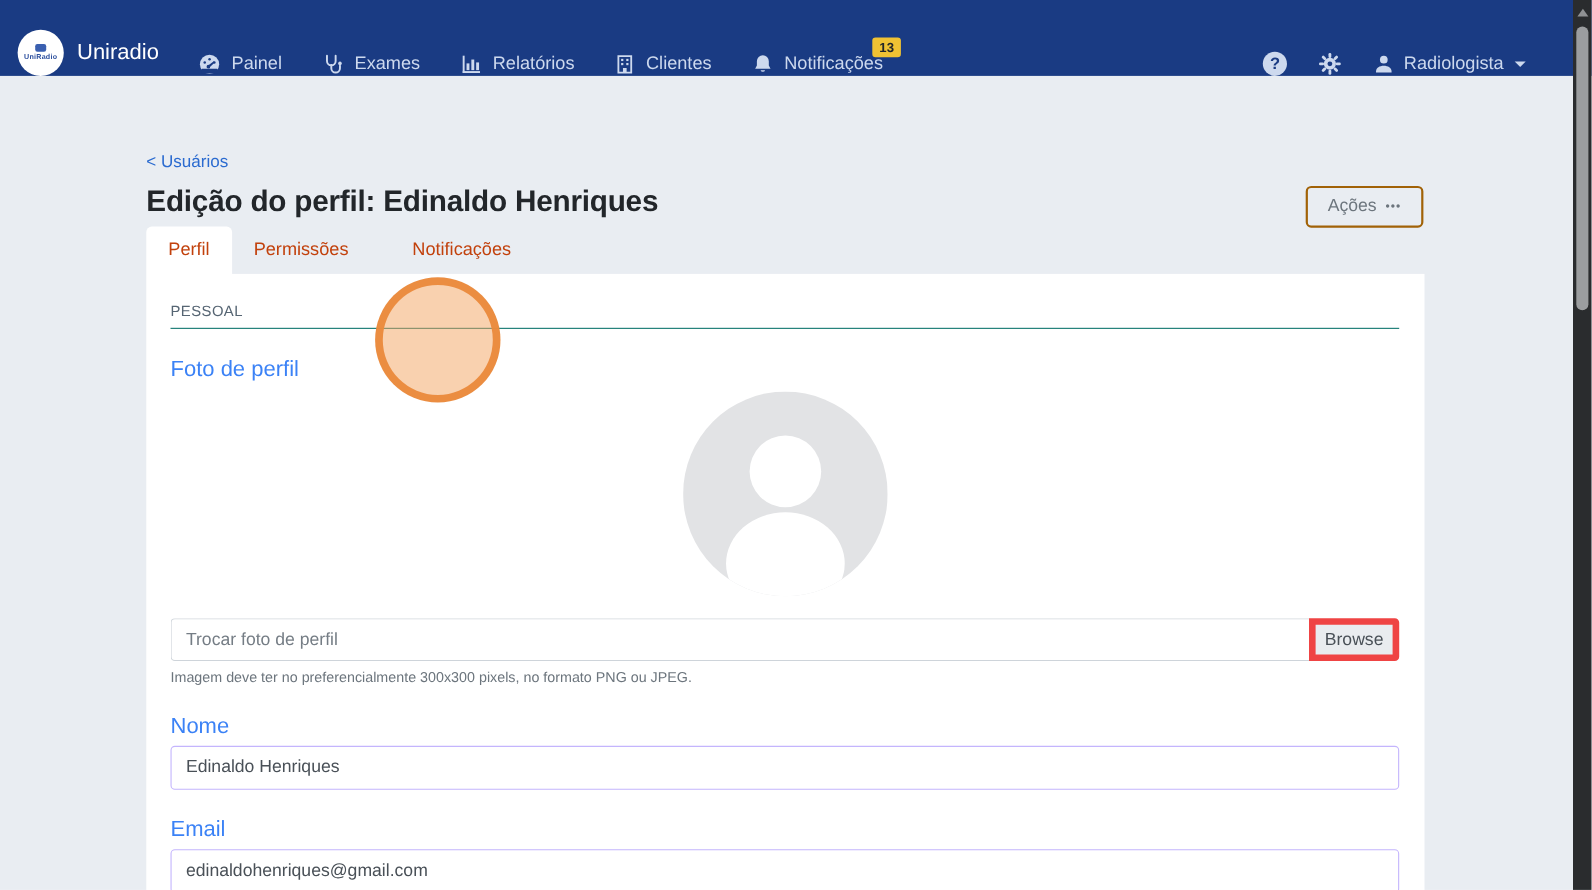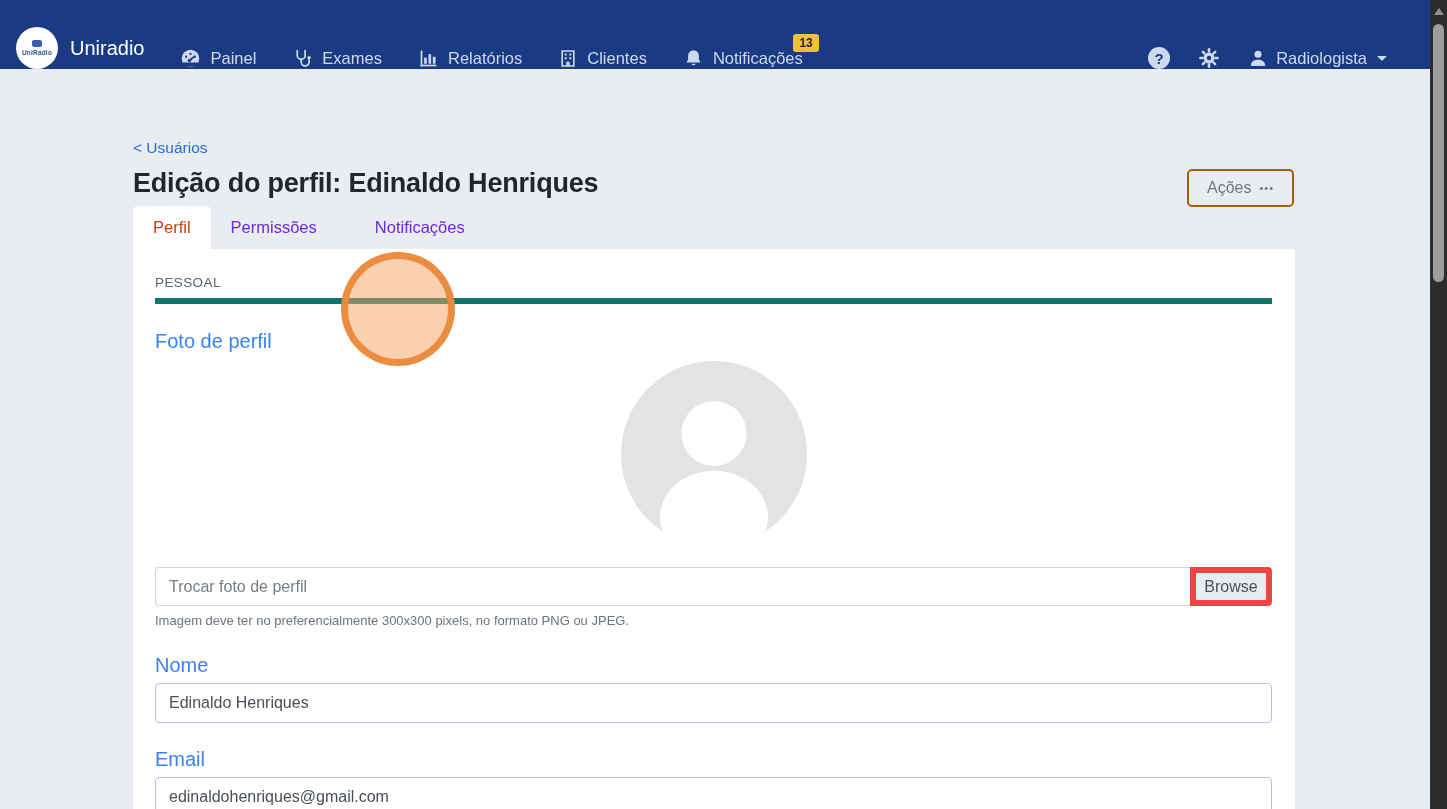--- a/index.html
+++ b/index.html
@@ -54,32 +54,32 @@
   .actions-btn {
     position:absolute; top:100px; right:153px; background:transparent;
     border:2px solid #a16207; border-radius:5px; color:#6c757d; font-size:16px;
     padding:8px 18px; cursor:pointer; display:flex; align-items:center; gap:8px;
     font-family:"Liberation Sans", sans-serif;
   }
   .actions-dots { font-size:11px; letter-spacing:1px; color:#6c757d; }
   
   .tabs { display:flex; margin-top:7px; position:relative; z-index:2; }
   .tab {
-    font-size:16.5px; padding:12px 20px; text-decoration:none; color:#6d28d9;
+    font-size:16.5px; padding:12px 20px; text-decoration:none; color:#c2410c;
     cursor:pointer; border-radius:5px 5px 0 0; display:inline-block;
   }
   .tab.active { background:#ffffff; color:#c2410c; }
   
   .card {
     background:#ffffff; width:1162px; min-height:551px; padding:26px 23px 0 22px;
     position:relative; z-index:1;
   }
   .section-header {
     color:#566573; font-size:13.5px; letter-spacing:0.4px;
-    padding-bottom:8px; border-bottom:6px solid #0f766e;
+    padding-bottom:8px; border-bottom:1px solid #0f766e;
   }
   .field-label { color:#3b82f6; font-size:20px; margin-top:26px; margin-bottom:6px; }
   .avatar-wrap { display:flex; justify-content:center; margin-top:8px; }
   .avatar { width:186px; height:186px; display:block; }
   .file-group { display:flex; margin-top:20px; height:39px; }
   .file-input {
     flex:1; border:1px solid #ced4da; border-right:none; border-radius:4px 0 0 4px;
     font-size:16px; color:#495057; padding:0 13px; outline:none;
     font-family:"Liberation Sans", sans-serif;
   }

